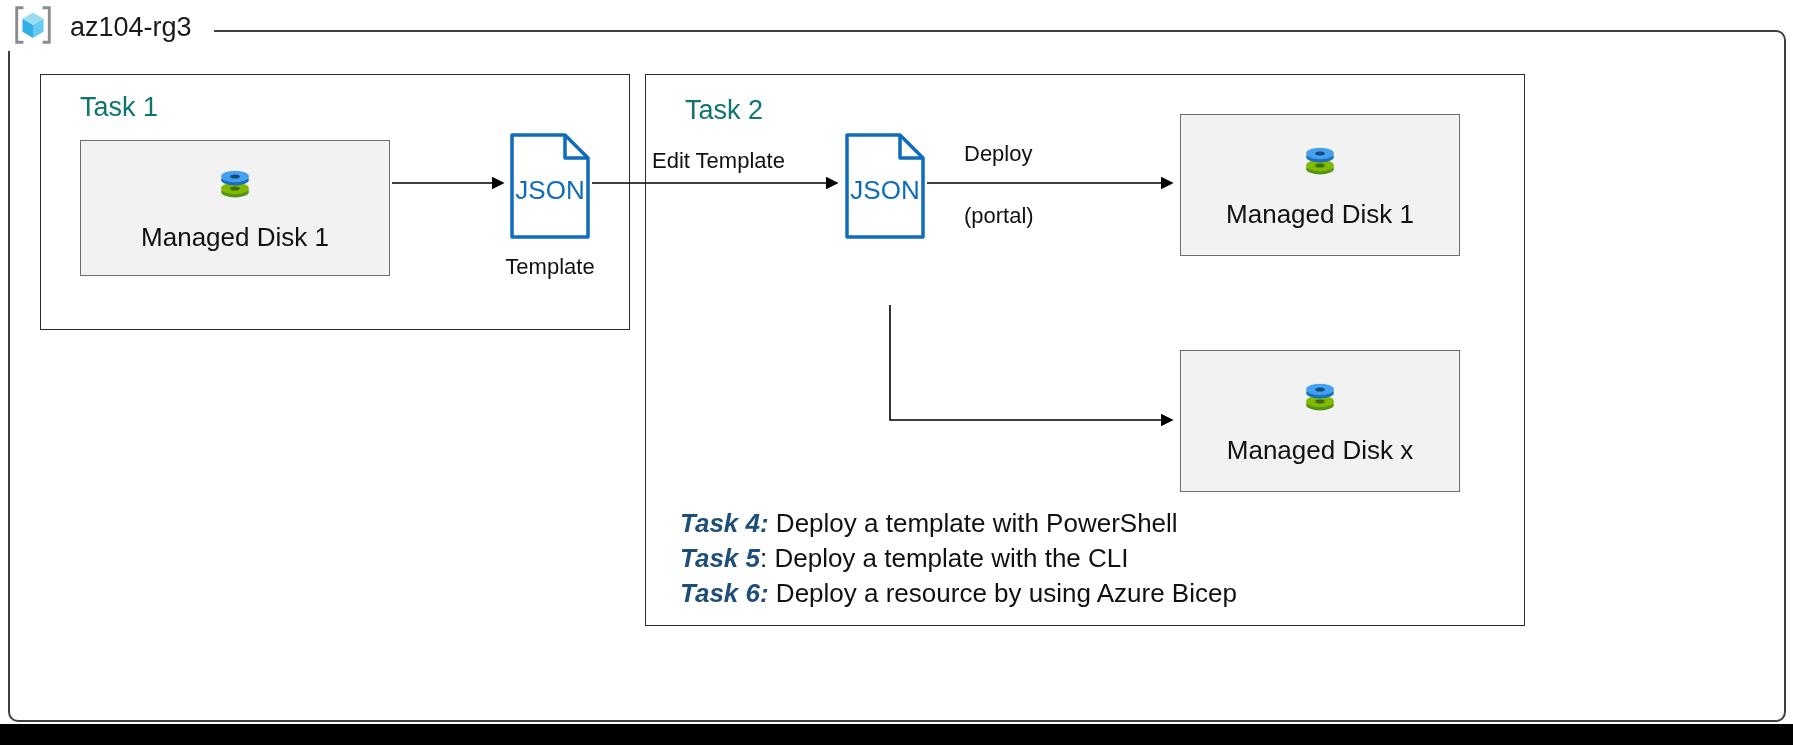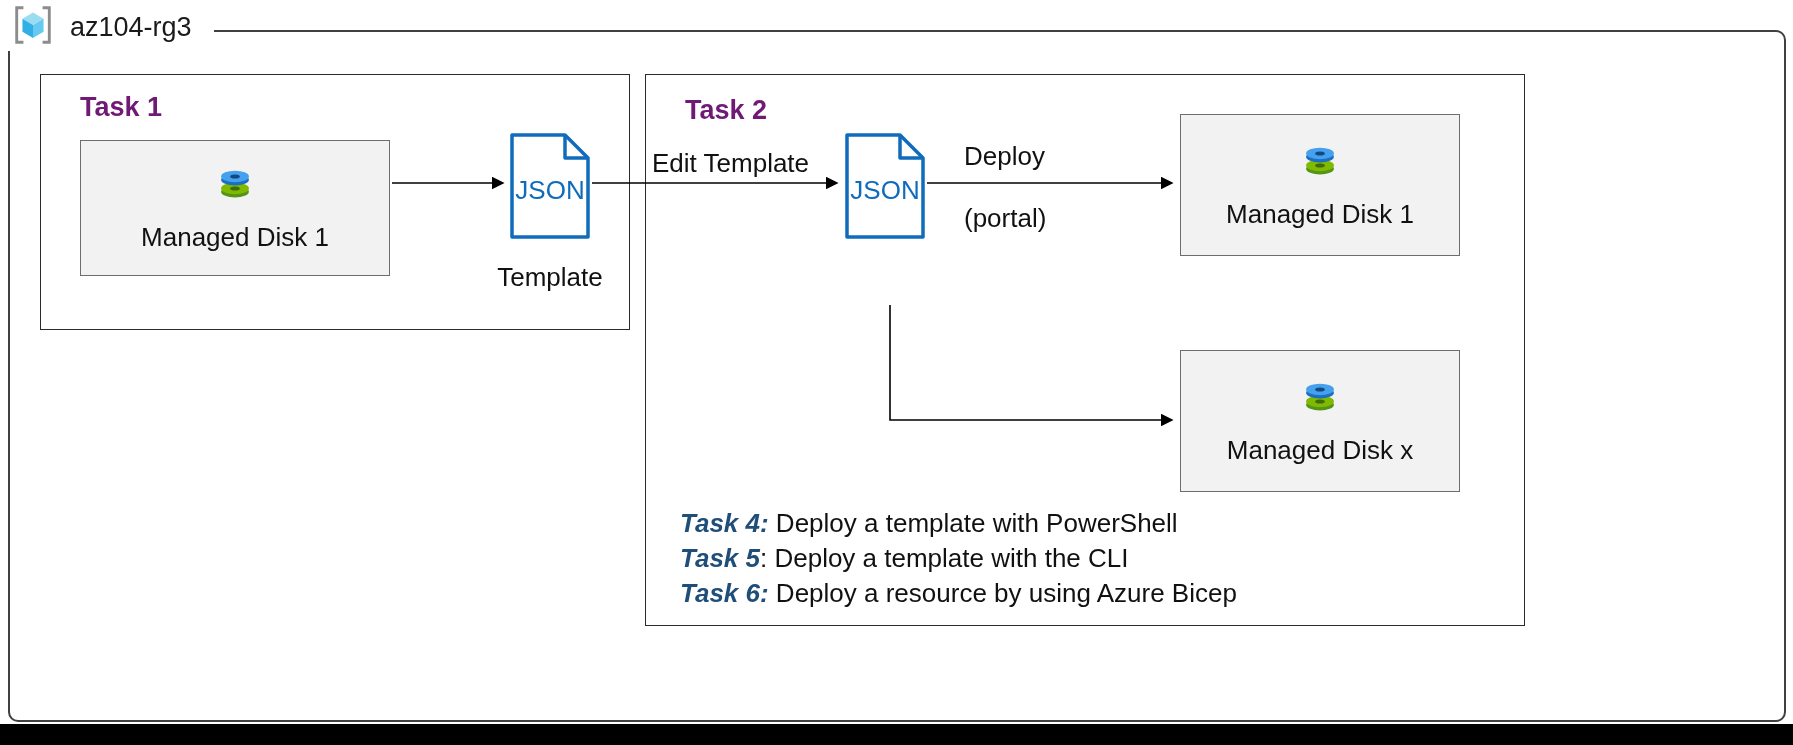--- a/index.html
+++ b/index.html
@@ -12,28 +12,28 @@
     position:absolute; left:8px; top:30px; width:1778px; height:692px;
     border:2px solid #404040; border-radius:10px;
   }
   .rg-label {
     position:absolute; left:6px; top:3px; height:48px;
     display:flex; align-items:center; gap:14px;
     background:#ffffff; padding:0 22px 0 4px;
   }
   .rg-name { font-size:27px; color:#1a1a1a; }
   .task-outline { position:absolute; border:1.6px solid #2b2b2b; background:#ffffff; }
-  .task-title { position:absolute; font-size:27px; font-weight:700; color:#701a75; }
+  .task-title { position:absolute; font-size:27px; font-weight:400; color:#0f766e; }
   .gray-box {
     position:absolute; background:#f2f2f2; border:1px solid #6e6e6e;
     display:flex; flex-direction:column; align-items:center; justify-content:center; gap:9px;
   }
   .box-label { font-size:26px; color:#111; }
-  .caption { position:absolute; font-size:26px; color:#111; text-align:center;margin-top:8px; }
-  .flow-label { position:absolute; font-size:26px; color:#111; }
+  .caption { position:absolute; font-size:22px; color:#111; text-align:center; }
+  .flow-label { position:absolute; font-size:22px; color:#111; }
   .json-icon { position:absolute; }
   .task3-line { position:absolute; font-size:26px; color:#1f4e79; }
   .task3-line .bold { font-weight:700; }
   .bottom-tasks { position:absolute; left:680px; top:506px; }
   .btask { font-size:26px; color:#111; line-height:35px; }
   .btask .bold { font-weight:700; color:#1f4e79;font-style:italic; }
   .connectors { position:absolute; left:0; top:0; pointer-events:none; }
   .bottom-bar { position:absolute; left:0; bottom:0; width:100%; height:21px; background:#000; }
 </style>
 </head>

